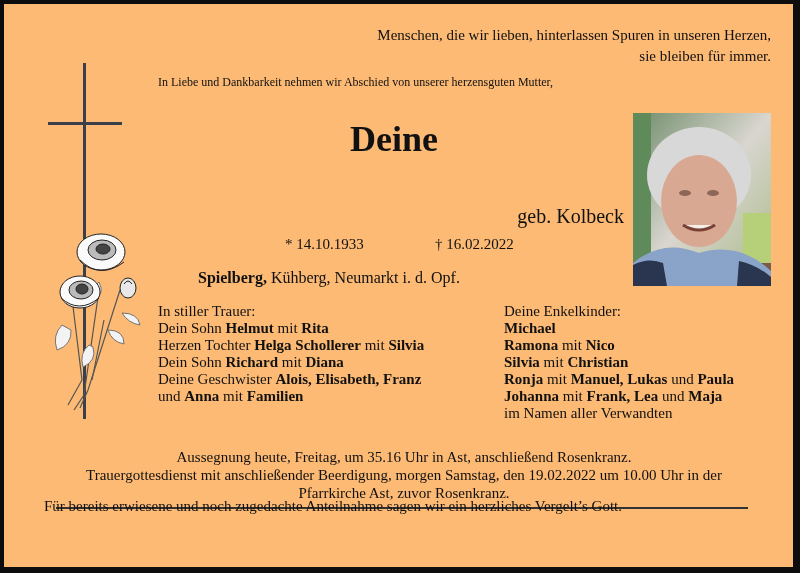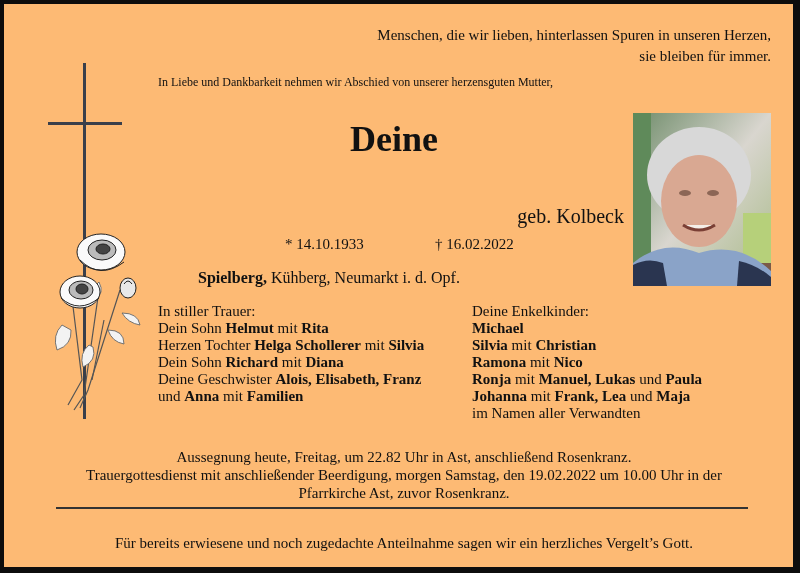--- a/index.html
+++ b/index.html
@@ -12,24 +12,24 @@
   .title { left:150px; width:480px; text-align:center; font-weight:bold; }
   .frau { top:115px; font-size:36px; line-height:40px; }
   .fullname { top:154px; font-size:36px; line-height:40px; }
   .birthname { left:140px; width:480px; text-align:right; top:202px; font-size:20px; line-height:20px; }
   .birth { left:281px; top:230px; font-size:15px; line-height:20px; }
   .death { left:431px; top:230px; font-size:15px; line-height:20px; }
   .place { left:182px; top:264px; font-size:16px; line-height:20px;margin-left:12px; }
   .col { font-size:15px; line-height:17px; }
   .col div { white-space:nowrap; }
   .left-col { left:154px; top:299px; }
-  .right-col { left:468px; top:299px; }
+  .right-col { left:500px; top:299px; }
   .service { left:40px; width:720px; text-align:center; top:444px; font-size:15px; line-height:18px; }
   .rule { left:52px; top:503px; width:692px; height:2px; background:#333; }
-  .thanks { left:40px; width:720px; text-align:center; top:529px; font-size:15px; line-height:20px; }
+  .thanks { left:40px; width:720px; top:492px; font-size:15px; line-height:20px; }
   .photo { left:629px; top:109px; width:138px; height:173px; background:#2a2a2a; overflow:hidden; }
   b { font-weight:bold; }
 </style>
 </head>
 <body>
 
 <div class="sheet">
 
   <svg class="abs" style="left:40px;top:56px;" width="100" height="365" viewBox="0 0 100 365">
     <rect x="39" y="3" width="3" height="356" fill="#3a3f4a"></rect>
@@ -118,29 +118,29 @@
     <div><span>Dein Sohn </span><b>Helmut</b><span> mit </span><b>Rita</b></div>
     <div><span>Herzen Tochter </span><b>Helga Schollerer</b><span> mit </span><b>Silvia</b></div>
     <div><span>Dein Sohn </span><b>Richard</b><span> mit </span><b>Diana</b></div>
     <div><span>Deine Geschwister </span><b>Alois, Elisabeth, Franz</b></div>
     <div><span>und </span><b>Anna</b><span> mit </span><b>Familien</b></div>
   </div>
 
   <div class="abs col right-col">
     <div>Deine Enkelkinder:</div>
     <div><b>Michael</b></div>
+    <div><b>Ramona</b><span> mit </span><b>Nico</b></div>
     <div><b>Silvia</b><span> mit </span><b>Christian</b></div>
-    <div><b>Ramona</b><span> mit </span><b>Nico</b></div>
     <div><b>Ronja</b><span> mit </span><b>Manuel, Lukas</b><span> und </span><b>Paula</b></div>
     <div><b>Johanna</b><span> mit </span><b>Frank, Lea</b><span> und </span><b>Maja</b></div>
     <div><span>im Namen aller Verwandten</span></div>
   </div>
 
   <div class="abs service">
-    <div>Aussegnung heute, Freitag, um 22.82 Uhr in Ast, anschließend Rosenkranz.</div>
+    <div>Aussegnung heute, Freitag, um 35.16 Uhr in Ast, anschließend Rosenkranz.</div>
     <div>Trauergottesdienst mit anschließender Beerdigung, morgen Samstag, den 19.02.2022 um 10.00 Uhr in der</div>
     <div>Pfarrkirche Ast, zuvor Rosenkranz.</div>
   </div>
 
   <div class="abs rule"></div>
 
   <div class="abs thanks">Für bereits erwiesene und noch zugedachte Anteilnahme sagen wir ein herzliches Vergelt’s Gott.</div>
 </div>
 
 </body></html>

